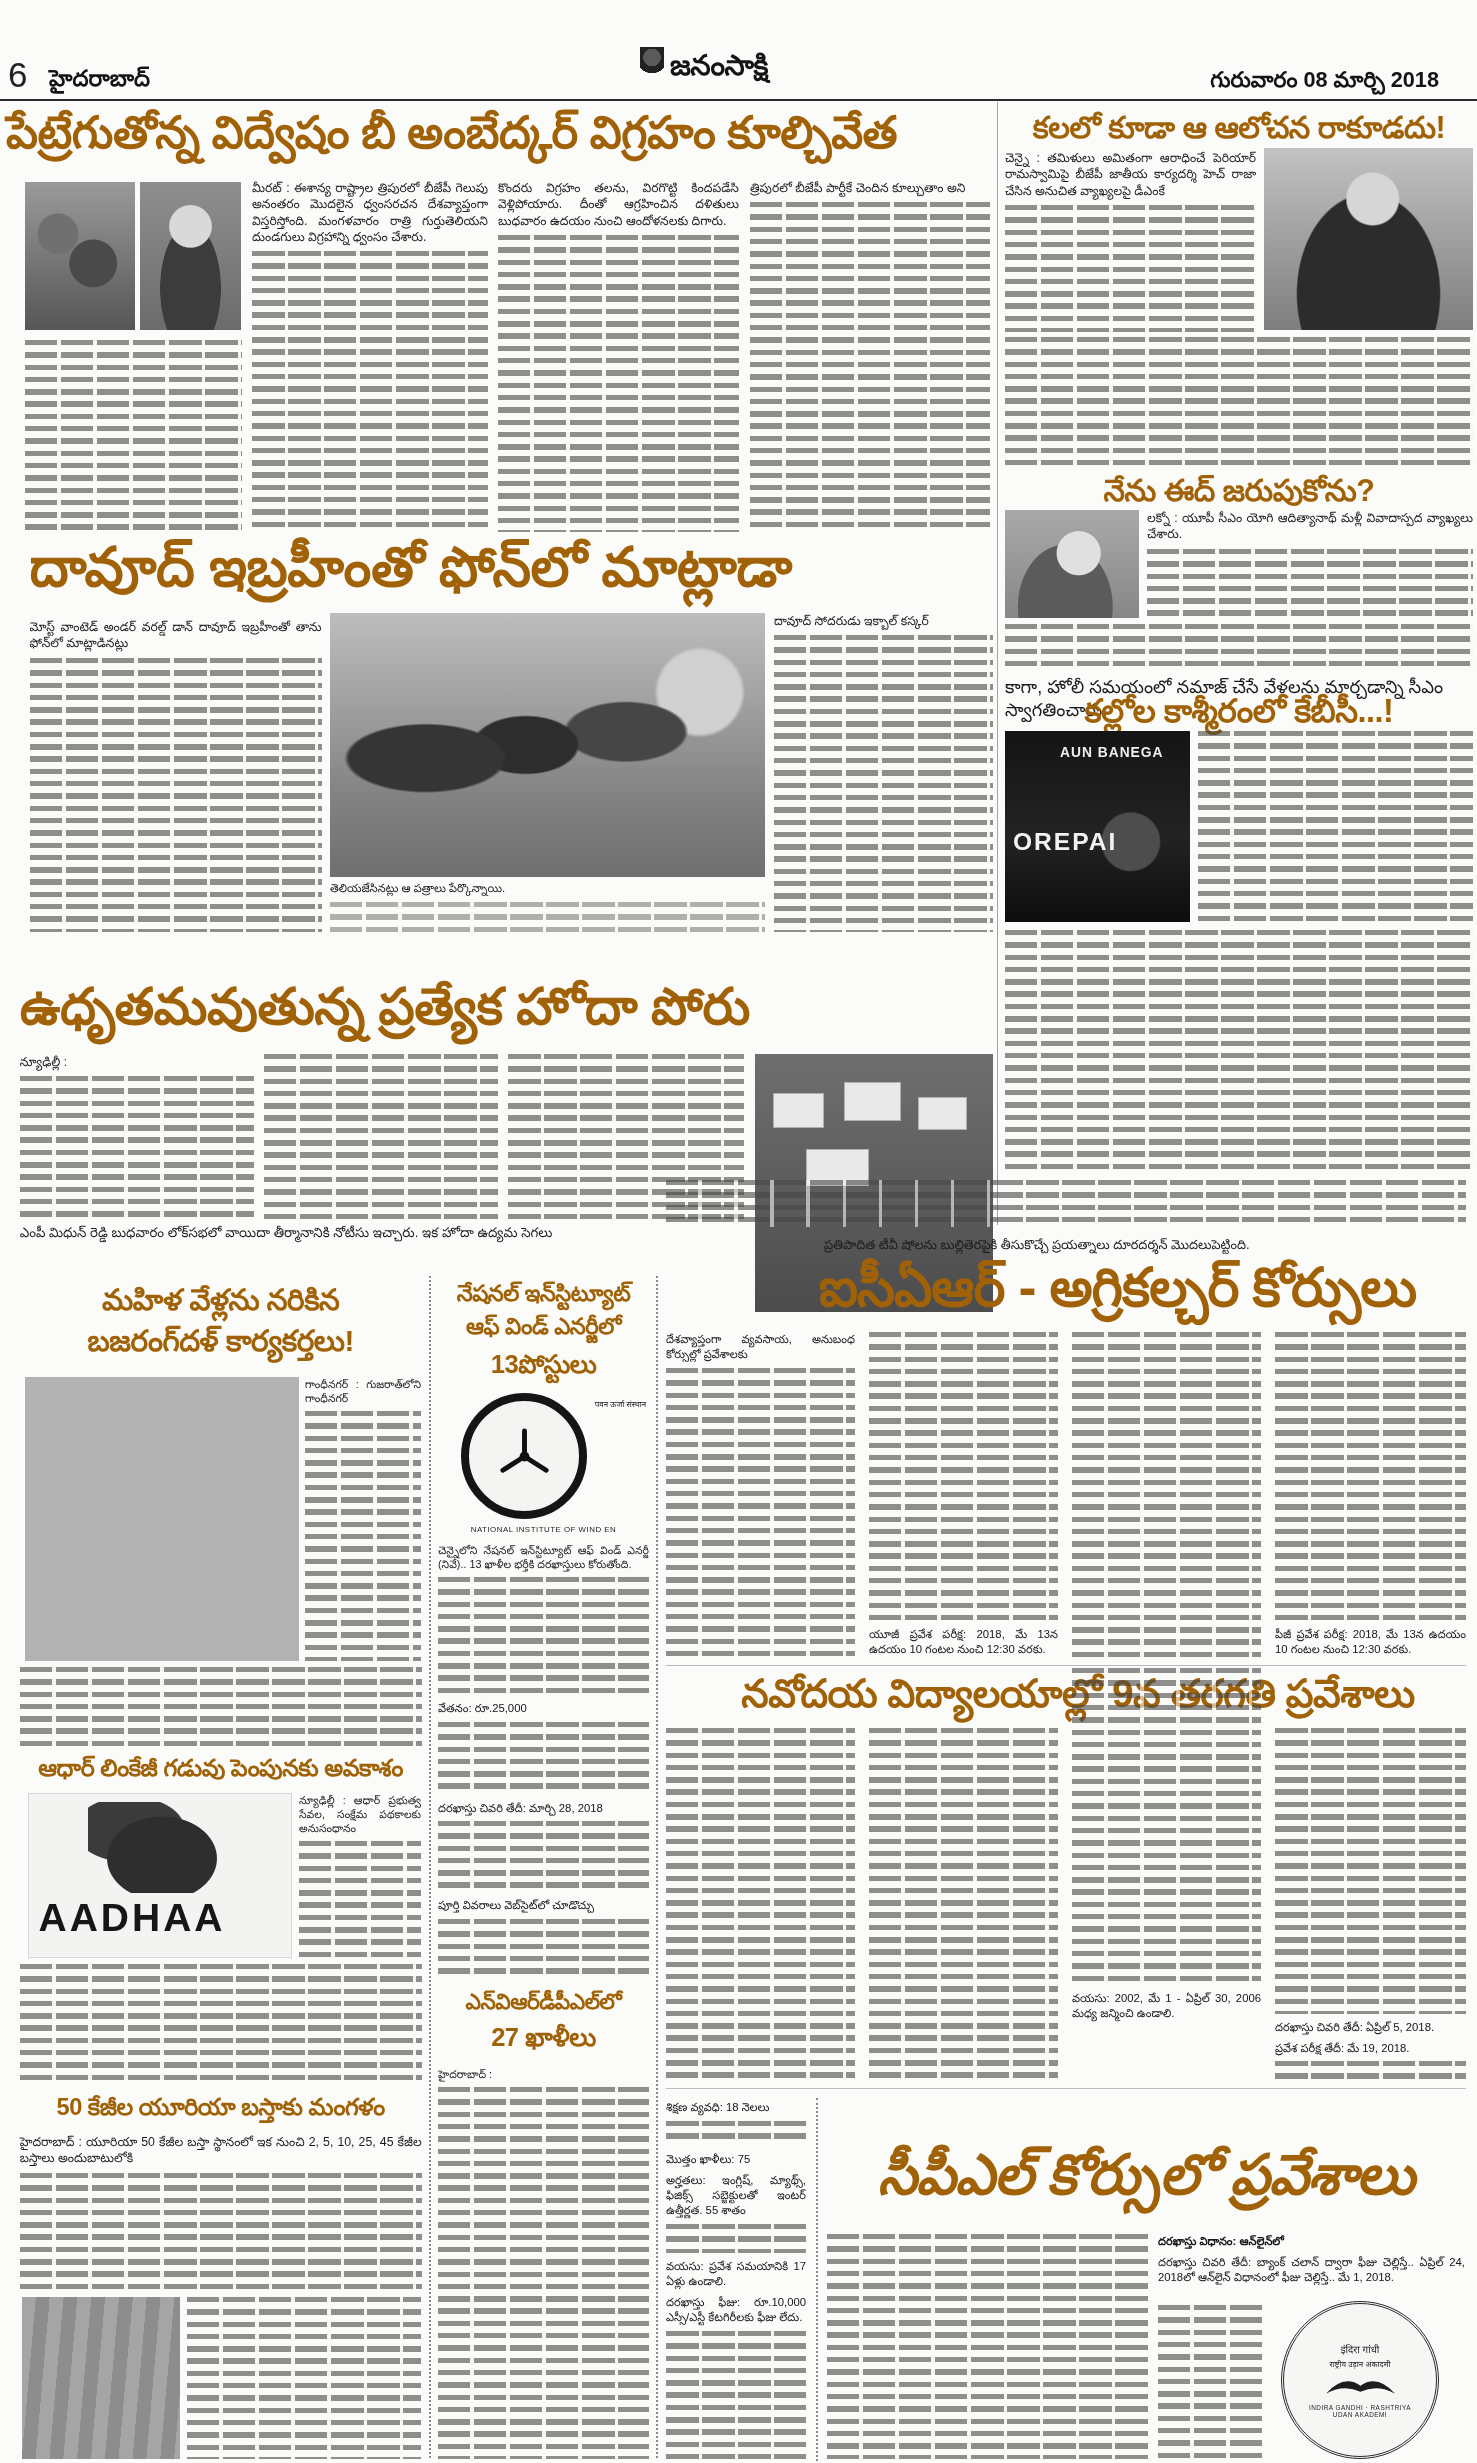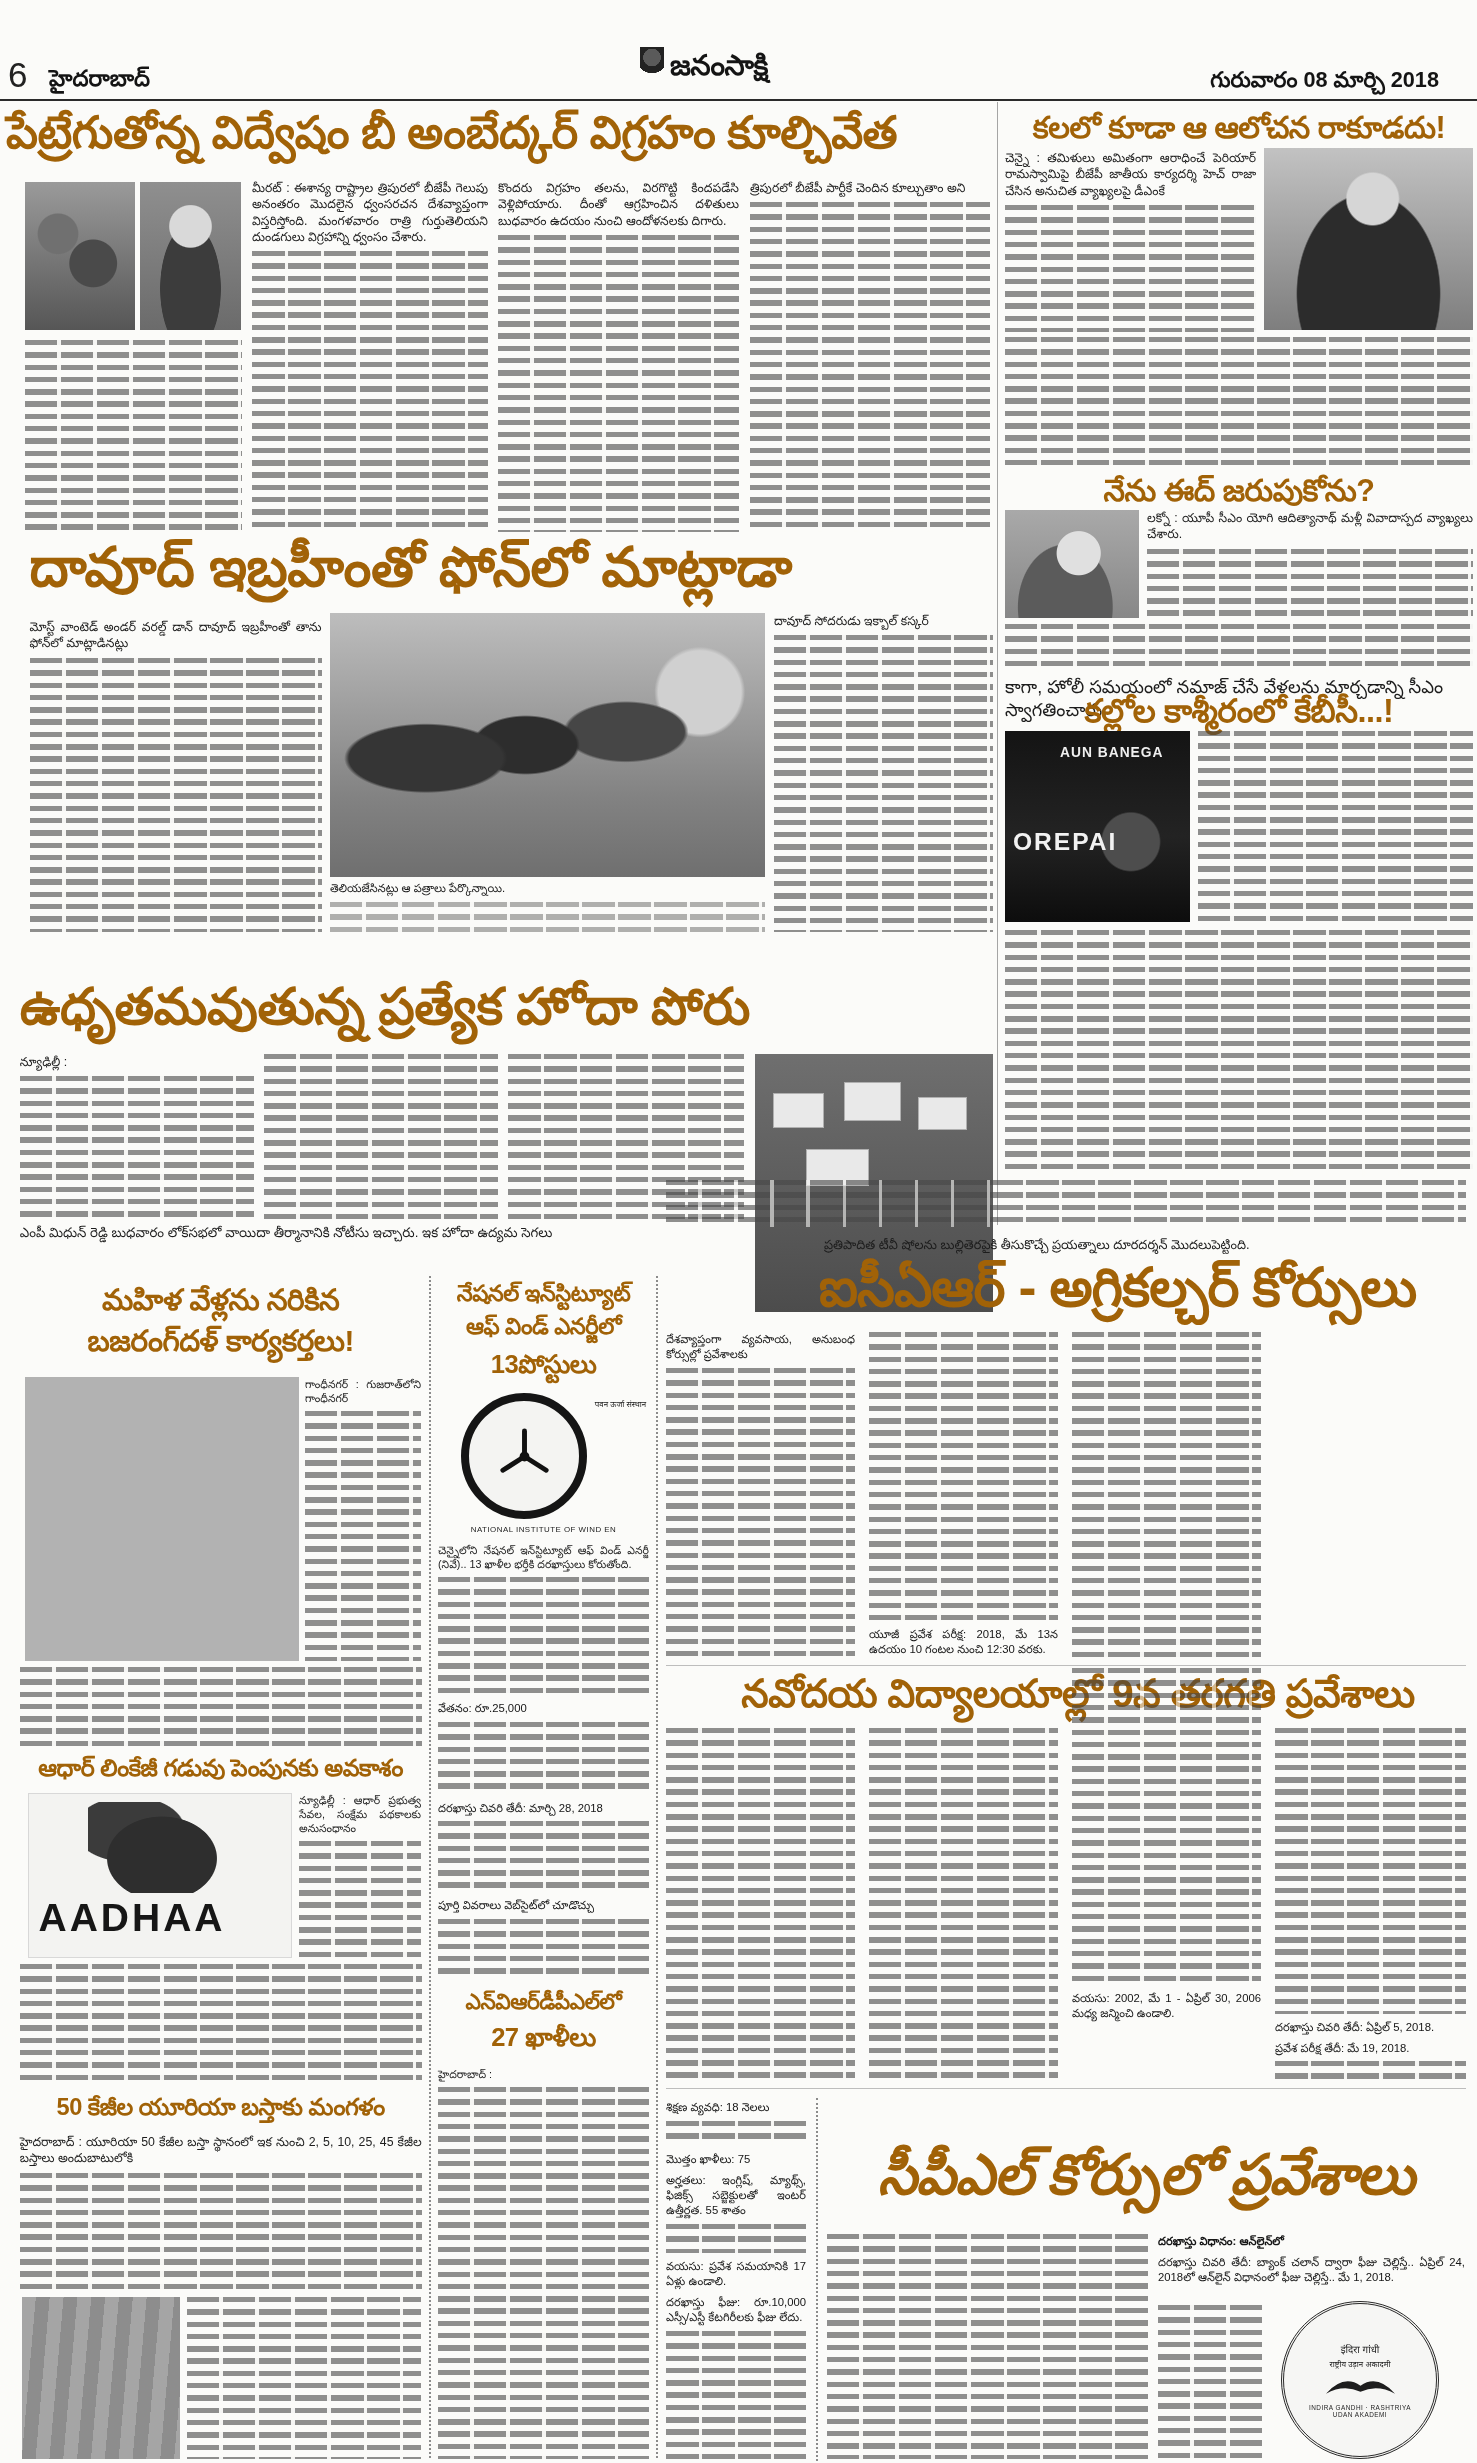--- a/index.html
+++ b/index.html
@@ -192,20 +192,24 @@
   <div class="abs hl ctr" style="left:768px;top:1257px;width:699px;font-size:54px;letter-spacing:-1px">ఐసీఏఆర్ - అగ్రికల్చర్ కోర్సులు</div>
   <div class="abs col" style="left:666px;top:1332px;width:189px;height:325px">
     <div class="frag">దేశవ్యాప్తంగా వ్యవసాయ, అనుబంధ కోర్సుల్లో ప్రవేశాలకు</div>
     <div class="sim" style="flex:1"></div>
   </div>
   <div class="abs col" style="left:869px;top:1332px;width:189px;height:325px">
     <div class="sim" style="flex:1"></div>
     <div class="frag">యూజీ ప్రవేశ పరీక్ష: 2018, మే 13న ఉదయం 10 గంటల నుంచి 12:30 వరకు.</div>
   </div>
   <div class="abs sim" style="left:1072px;top:1332px;width:189px;height:325px"></div>
+  <div class="abs col" style="left:1275px;top:1332px;width:191px;height:325px">
+    <div class="sim" style="flex:1"></div>
+    <div class="frag">పీజీ ప్రవేశ పరీక్ష: 2018, మే 13న ఉదయం 10 గంటల నుంచి 12:30 వరకు.</div>
+  </div>
   <div class="abs rule" style="left:666px;top:1665px;width:800px;height:1px;background:#bdbdbd"></div>
 
   <div class="abs hl ctr" style="left:690px;top:1672px;width:776px;font-size:39px">నవోదయ విద్యాలయాల్లో 9వ తరగతి ప్రవేశాలు</div>
   <div class="abs sim" style="left:666px;top:1728px;width:189px;height:353px"></div>
   <div class="abs sim" style="left:869px;top:1728px;width:189px;height:353px"></div>
   <div class="abs col" style="left:1072px;top:1668px;width:189px;height:353px">
     <div class="sim" style="flex:1"></div>
     <div class="frag">వయసు: 2002, మే 1 - ఏప్రిల్ 30, 2006 మధ్య జన్మించి ఉండాలి.</div>
   </div>
   <div class="abs col" style="left:1275px;top:1728px;width:191px;height:353px">

